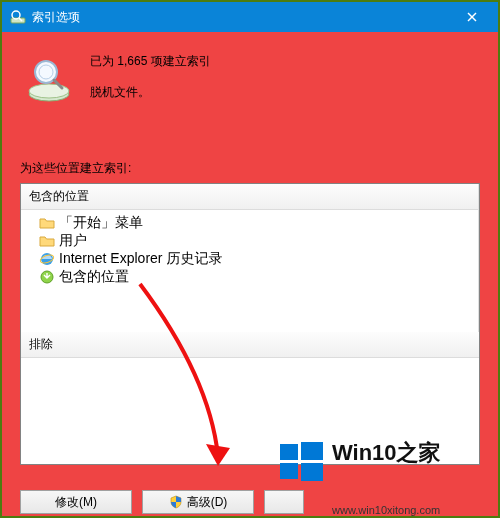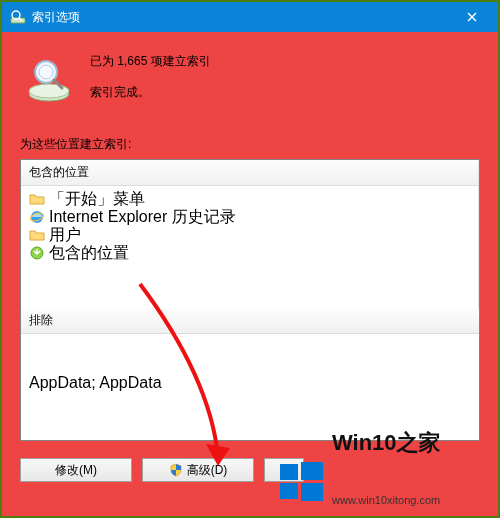--- a/index.html
+++ b/index.html
@@ -40,44 +40,44 @@
     padding: 10px 18px 0 18px;
     position: relative;
     height: calc(100% - 30px);
   }
   .top-row { display:flex; align-items:flex-end; margin-top:4px; }
   .search-icon-big {
     width: 50px; height: 50px;
     margin: 8px 16px 0 4px;
   }
   .top-text { font-size: 12px; color: #000; line-height: 1.8; padding-top:2px;}
-  .section-label { margin-top: 32px; margin-bottom: 6px; font-size: 12px; color:#000;}
+  .section-label { margin-top: 56px; margin-bottom: 6px; font-size: 12px; color:#000;}
   .list-box {
     border: 1px solid #828282;
     background: #fff;
     height: 282px;
     display: flex;
     position: relative;
     flex-direction: column;
   }
   .col-left { flex: 0 0 53%; border-right: 1px solid #e0e0e0; }
   .col-right { flex: 1; }
   .col-head {
     background: linear-gradient(#fdfdfd,#f0f0f0);
     border-bottom: 1px solid #dcdcdc;
     padding: 4px 8px;
     font-size: 12px;
     color: #000;
   }
-  .col-body { padding: 4px 8px; font-size: 16px; color:#000; }
+  .col-body { padding: 4px 18px; font-size: 14px; color:#000; }
   .row-item { display:flex; align-items:center; height: 18px; gap:4px; }
   .row-item .ficon { width:16px; height:16px; display:inline-flex; align-items:center; justify-content:center;}
   .buttons-row {
     position: absolute;
-    left: 18px; bottom: 34px;
+    left: 18px; bottom: 2px;
     display: flex; gap: 10px;
   }
   .btn {
     width: 112px; height: 24px;
     background: linear-gradient(#f7f7f7,#e8e8e8);
     border: 1px solid #a0a0a0;
     font-size: 12px;
     display: flex; align-items:center; justify-content:center; gap:4px;
     cursor: pointer;
   }
@@ -92,21 +92,21 @@
     position: absolute;
     left: 120px; top: 278px;
     width: 150px; height: 200px;
     pointer-events: none;
   }
   
   .watermark {
     position: absolute;
     right: 0; bottom: 10px;
     width: 220px; height: 68px;
-    display:flex; align-items:flex-end; gap:6px;
+    display:flex; align-items:flex-start; gap:6px;
     pointer-events:none;
   }
   .win-logo { width:48px; height:48px; }
   .wm-text { display:flex; flex-direction:column; }
   .wm-big { font-size: 22px; font-weight:700; color:#111; font-family:"Microsoft YaHei",sans-serif;}
   .wm-url { font-size: 11px; color:#333;margin-top:36px; }
 </style>
 </head>
 <body>
 
@@ -136,83 +136,69 @@
           <ellipse cx="25" cy="40" rx="20" ry="7" fill="#d6e9cf" stroke="#88b074"></ellipse>
           <ellipse cx="25" cy="37" rx="20" ry="7" fill="#e9f3e3" stroke="#9fc28a"></ellipse>
           <circle cx="22" cy="18" r="11" fill="#f4f9ff" stroke="#9bb8d4" stroke-width="2"></circle>
           <circle cx="22" cy="18" r="7" fill="none" stroke="#b7cee6" stroke-width="1"></circle>
           <line x1="30" y1="26" x2="38" y2="34" stroke="#8a8a8a" stroke-width="3" stroke-linecap="round"></line>
         </svg>
       </div>
       <div class="top-text">
         <div>已为 1,665 项建立索引</div>
         <div style="height:10px"></div>
-        <div>索引完成。</div>
+        <div>脱机文件。</div>
       </div>
     </div>
 
     <div class="section-label">为这些位置建立索引:</div>
 
     <div class="list-box">
       <div class="col-left">
         <div class="col-head">包含的位置</div>
         <div class="col-body">
           <div class="row-item">
             <span class="ficon">
               <svg viewBox="0 0 16 16" width="16" height="16">
                   <path d="M1 4h5l1.5 2H15v7H1z" fill="#ffd97a" stroke="#d9a93e"></path>
                 </svg>
             </span>
             <span>「开始」菜单</span>
           </div>
           <div class="row-item">
             <span class="ficon">
               <svg viewBox="0 0 16 16" width="16" height="16">
+                  <path d="M1 4h5l1.5 2H15v7H1z" fill="#ffd97a" stroke="#d9a93e"></path>
+                </svg>
+            </span>
+            <span>用户</span>
+          </div>
+          <div class="row-item">
+            <span class="ficon">
+              <svg viewBox="0 0 16 16" width="16" height="16">
                   <circle cx="8" cy="8" r="6" fill="#3aa0e8"></circle>
                   <path d="M3 8c0-2 2-4 5-4s5 2 5 4H3z" fill="#fff" opacity="0.6"></path>
                   <ellipse cx="8" cy="8" rx="7" ry="3.5" fill="none" stroke="#f5c23a" stroke-width="1" transform="rotate(-20 8 8)"></ellipse>
                 </svg>
             </span>
             <span>Internet Explorer 历史记录</span>
           </div>
           <div class="row-item">
             <span class="ficon">
               <svg viewBox="0 0 16 16" width="16" height="16">
-                  <path d="M1 4h5l1.5 2H15v7H1z" fill="#ffd97a" stroke="#d9a93e"></path>
-                </svg>
-            </span>
-            <span>用户</span>
-          </div>
-          <div class="row-item">
-            <span class="ficon">
-              <svg viewBox="0 0 16 16" width="16" height="16">
                   <circle cx="8" cy="8" r="6" fill="#8fd44a" stroke="#5fa128"></circle>
                   <path d="M5 6l3 3 3-3M8 4v5" stroke="#fff" stroke-width="1.4" fill="none"></path>
                 </svg>
             </span>
             <span>包含的位置</span>
           </div>
         </div>
       </div>
       <div class="col-right">
         <div class="col-head">排除</div>
-        <div class="col-body">
-          <div class="row-item">
-              <span></span>
-            </div>
-          <div class="row-item">
-              <span></span>
-            </div>
-          <div class="row-item">
-              <span>AppData; AppData</span>
-            </div>
-          <div class="row-item">
-              <span></span>
-            </div>
-        </div>
       </div>
     </div>
 
     <div class="buttons-row">
       <button class="btn">
         <span>修改(M)</span>
       </button>
       <button class="btn">
         <span class="shield-icon">
           <svg viewBox="0 0 14 14" width="14" height="14">

